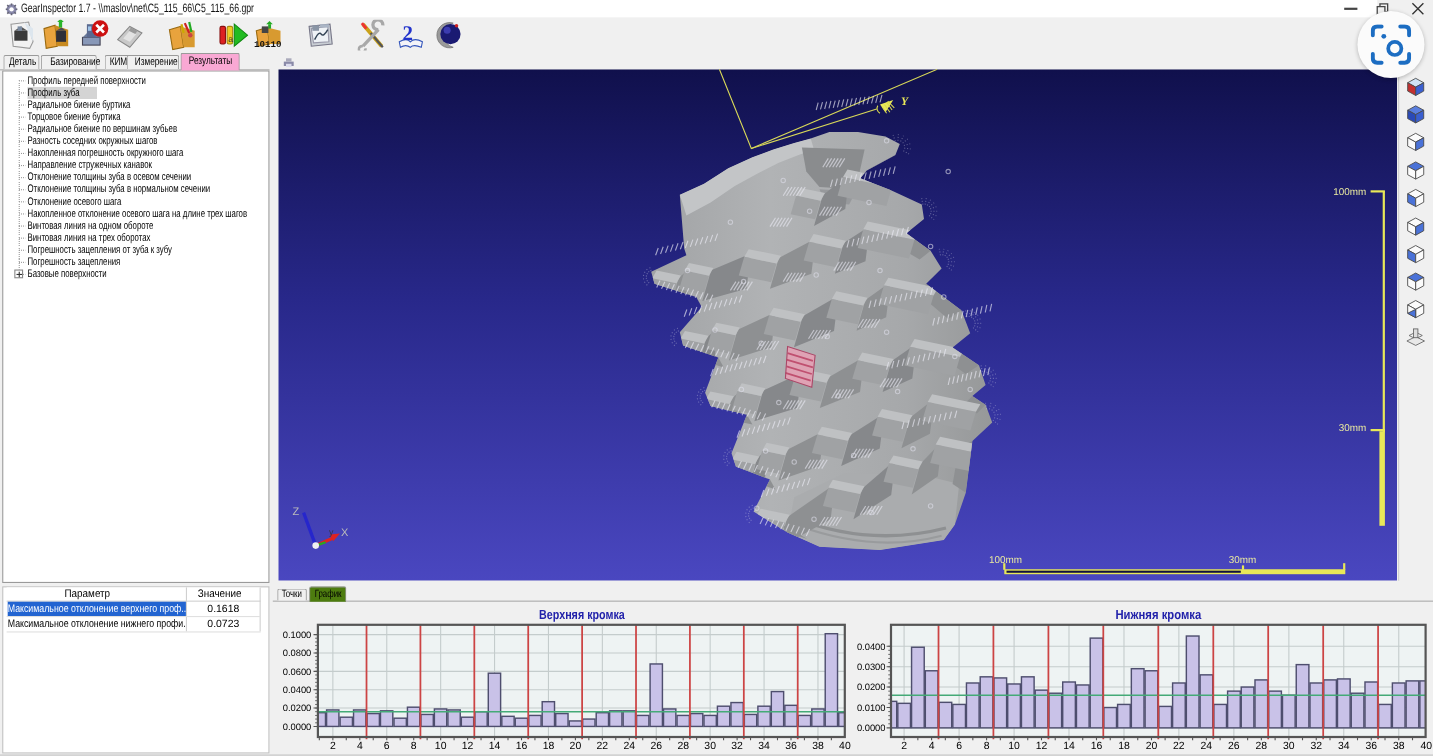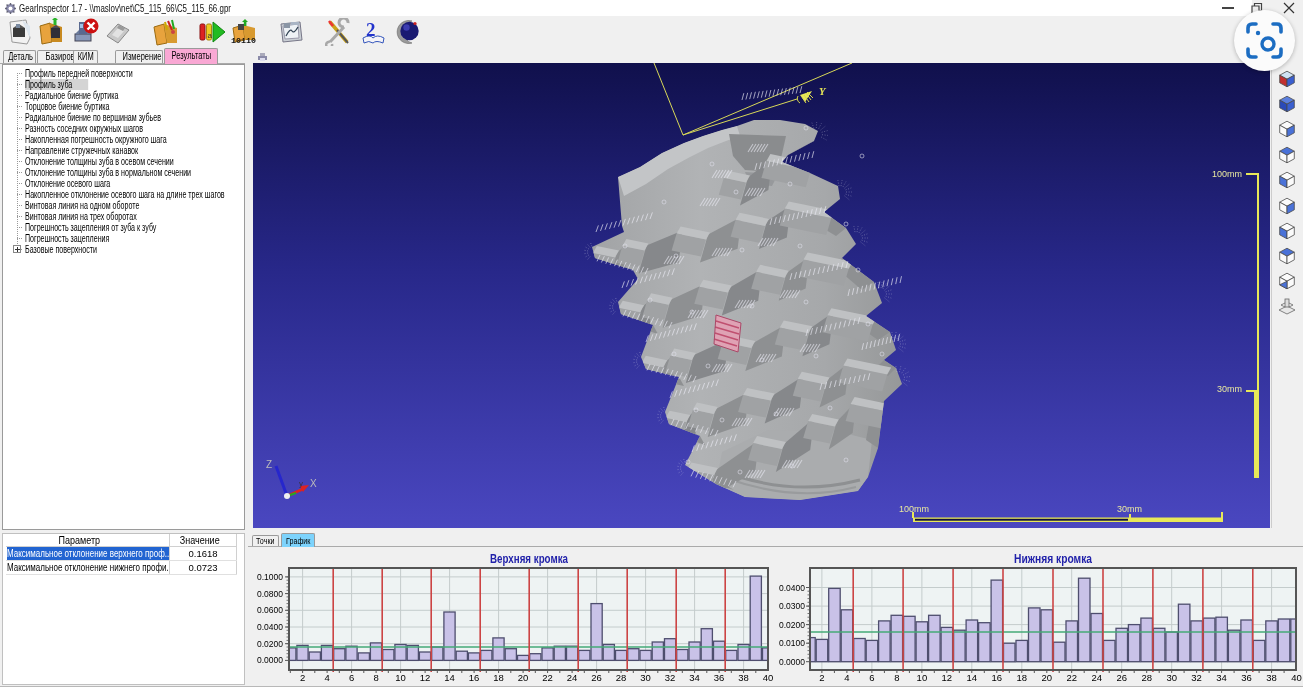--- a/index.html
+++ b/index.html
@@ -108,21 +108,21 @@
     <path d="M20,3 A11.5,11.5 0 1,0 20,25 A9,9 0 0,1 13,14 A9,9 0 0,1 20,3" fill="none" stroke="#666" stroke-width="0.6"></path>
     <circle cx="17.5" cy="13" r="9.2" fill="#1a1a72"></circle>
     <circle cx="14.5" cy="9.5" r="3.2" fill="#3c3cb0"></circle>
     <circle cx="23" cy="5.5" r="1.6" fill="#cc2222"></circle>
   </svg>
 
 <div style="position:absolute;left:0;top:49px;width:1303px;height:14px;background:#f0f0f0;"></div>
 <div style="position:absolute;left:0;top:63px;width:245px;height:1px;background:#aaa;"></div>
 <div class="tab" style="left:3px;width:33px;"><span>Деталь</span></div>
 <div class="tab" style="left:37px;width:51px;"><span>Базирование</span></div>
-<div class="tab" style="left:73px;width:25px;"><span>КИМ</span></div>
+<div class="tab" style="left:95px;width:25px;"><span>КИМ</span></div>
 <div class="tab" style="left:115px;width:48px;"><span>Измерение</span></div>
 <div class="tab" style="left:164px;top:48px;height:16px;width:54px;background:#f9a8d4;z-index:3;line-height:14px;"><span>Результаты</span></div>
 <div class="tab" style="left:254px;width:58px;height:14px;text-align:left;padding-left:15px;margin-top:16px;"><span>3D-модель</span></div>
 <svg style="position:absolute;left:257px;top:52px;z-index:4" width="11" height="10" viewBox="0 0 11 10">
     <rect x="1" y="4" width="9" height="4" fill="#8a8aa8"></rect>
     <rect x="3" y="1" width="5" height="3" fill="#aab"></rect>
     <rect x="3" y="6" width="5" height="3" fill="#dde"></rect>
   </svg>
 
 <div style="position:absolute;left:2px;top:64px;width:243px;height:466px;background:#fff;border:1px solid #9a9a9a;"></div>
@@ -798,21 +798,21 @@
   </svg>
 <svg style="position:absolute;left:1277px;top:296px" width="20" height="20" viewBox="0 0 20 20">
     <polygon points="4,9 10,6 16,9 10,12" fill="#f4f4f4" stroke="#666" stroke-width="0.8"></polygon>
     <polygon points="2,14 10,10 18,14 10,18" fill="#e8e8e8" stroke="#666" stroke-width="0.8"></polygon>
     <rect x="8" y="3" width="4" height="8" fill="#ddd" stroke="#666" stroke-width="0.8"></rect>
   </svg>
 
 <div style="position:absolute;left:248px;top:528px;width:1055px;height:159px;background:#f0f0f0;"></div>
 <div style="position:absolute;left:248px;top:546px;width:1055px;height:1px;background:#aaa;"></div>
 <div class="tab" style="left:252px;top:535px;height:11px;width:27px;font-size:9.5px;line-height:10px;"><span>Точки</span></div>
-<div class="tab" style="left:281px;top:533px;height:14px;width:34px;font-size:9.5px;line-height:13px;background:#7dd3fc;z-index:3;"><span>График</span></div>
+<div class="tab" style="left:281px;top:533px;height:14px;width:34px;font-size:9.5px;line-height:13px;background:#4d7c0f;z-index:3;"><span>График</span></div>
 <svg style="position:absolute;left:0;top:0" width="1303" height="687" viewBox="0 0 1303 687">
     <rect x="289" y="568" width="479" height="102" fill="#eef3f3"></rect>
     <line x1="289" y1="660.4" x2="768" y2="660.4" stroke="#c4cccc" stroke-width="1"></line>
     <text x="257" y="663.4" font-size="8.5" fill="#000" textLength="26" lengthAdjust="spacingAndGlyphs">0.0000</text>
     <line x1="289" y1="643.7" x2="768" y2="643.7" stroke="#c4cccc" stroke-width="1"></line>
     <text x="257" y="646.7" font-size="8.5" fill="#000" textLength="26" lengthAdjust="spacingAndGlyphs">0.0200</text>
     <line x1="289" y1="627.0" x2="768" y2="627.0" stroke="#c4cccc" stroke-width="1"></line>
     <text x="257" y="630.0" font-size="8.5" fill="#000" textLength="26" lengthAdjust="spacingAndGlyphs">0.0400</text>
     <line x1="289" y1="610.3" x2="768" y2="610.3" stroke="#c4cccc" stroke-width="1"></line>
     <text x="257" y="613.3" font-size="8.5" fill="#000" textLength="26" lengthAdjust="spacingAndGlyphs">0.0600</text>

